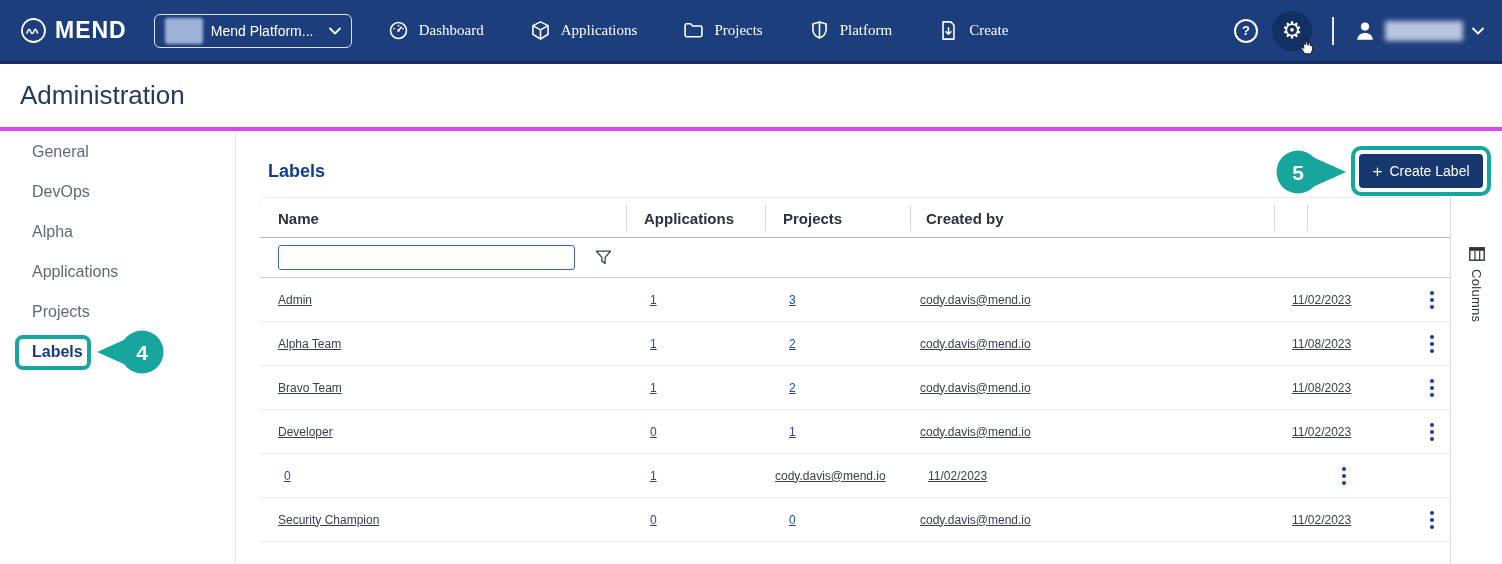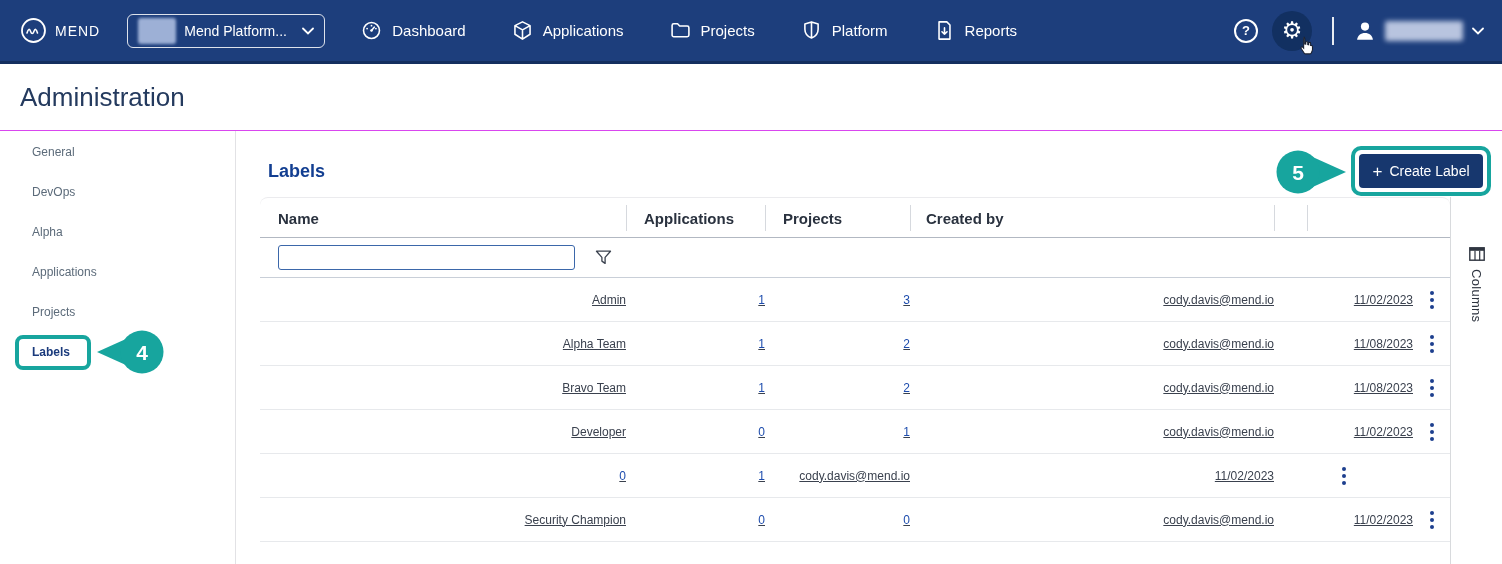--- a/index.html
+++ b/index.html
@@ -4,69 +4,69 @@
 <style>
   * { margin:0; padding:0; box-sizing:border-box; }
   html,body { width:1502px; height:564px; overflow:hidden; background:#fff;
     font-family:"Liberation Sans","DejaVu Sans",sans-serif; }
 
   
   .navbar { position:absolute; left:0; top:0; width:1502px; height:64px;
     background:#1d3e7c; border-bottom:3px solid #142f5f;
     display:flex; align-items:center; padding:0 18px 0 20px; color:#fff; }
   .brand { display:flex; align-items:center; gap:8px; }
-  .brand-name { font-size:14px; font-weight:400; letter-spacing:1px; }
+  .brand-name { font-size:23px; font-weight:700; letter-spacing:1px; }
   .org-dd { margin-left:27px; width:198px; height:34px; border:1px solid rgba(255,255,255,.85);
     border-radius:6px; display:flex; align-items:center; padding:0 10px; gap:8px; cursor:pointer; }
   .org-blob { width:38px; height:26px; background:#9db0d6; border-radius:3px; filter:blur(1.5px); }
   .org-label { font-size:14px; white-space:nowrap; }
-  .nav-items { display:flex; align-items:flex-end; gap:46px; margin-left:36px; }
+  .nav-items { display:flex; align-items:flex-end; gap:46px; margin-left:36px;font-family:Liberation Serif, serif; }
   .nav-item { display:flex; align-items:center; gap:10px; font-size:15px; cursor:pointer; }
   .nav-right { margin-left:auto; display:flex; align-items:center; gap:14px; }
   .help-btn { width:24px; height:24px; border:2px solid #fff; border-radius:50%;
     display:flex; align-items:center; justify-content:center; font-size:13px; font-weight:700; cursor:pointer; }
   .gear-wrap { position:relative; width:40px; height:40px; border-radius:50%;
     background:#123061; display:flex; align-items:center; justify-content:center; cursor:pointer; }
   .gear-glyph { font-size:23px; color:#fff; line-height:1; }
   .cursor-svg { position:absolute; right:-2px; bottom:-4px; }
   .nav-divider { width:2px; height:28px; background:rgba(255,255,255,.9); margin:0 6px; }
   .user-menu { display:flex; align-items:center; gap:9px; cursor:pointer; }
   .user-blob { width:78px; height:20px; background:#b8c4df; border-radius:2px; filter:blur(2.5px); }
 
   
   .page-header { position:absolute; left:0; top:64px; width:1502px; height:67px;
-    background:#fff; border-bottom:1px solid #d946ef; display:flex; align-items:center; }
+    background:#fff; border-bottom:4px solid #d946ef; display:flex; align-items:center; }
   .page-title { margin-left:20px; font-size:26px; color:#243a5e; }
 
   
   .sidebar { position:absolute; left:0; top:131px; width:236px; height:433px;
     background:#fff; border-right:1px solid #e2e2e5; padding-top:1px; }
   .side-item { height:40px; display:flex; align-items:center; padding-left:32px;
-    font-size:12px; color:#5c6b7a; cursor:pointer; }
+    font-size:16px; color:#5c6b7a; cursor:pointer; }
   .side-item.active { color:#1a3a7c; font-weight:700; }
 
   
   .section-title { position:absolute; left:268px; top:161px; font-size:18px;
     font-weight:700; color:#123e91; }
 
   .create-ring { position:absolute; left:1351px; top:146px; width:140px; height:50px;
     border:4px solid #17a59e; border-radius:10px; padding:4px; background:#fff; }
   .create-btn { width:100%; height:100%; background:#17376e; border:none; border-radius:4px;
     color:#fff; font-size:14px; font-family:inherit; display:flex; align-items:center;
     justify-content:center; gap:7px; cursor:pointer; }
   .plus { font-size:17px; font-weight:400; line-height:1; }
 
   .callout { position:absolute; pointer-events:none; }
   .ring4 { position:absolute; left:15px; top:335px; width:76px; height:35px;
     border:4px solid #17a59e; border-radius:8px; pointer-events:none; }
 
   
   .table-card { position:absolute; left:260px; top:197px; width:1190px; height:367px;
     background:#fff; border-top:1px solid #ebebee; border-top-left-radius:8px; border-top-right-radius:8px; }
-  .grid-row { display:grid; grid-template-columns:366px 139px 145px 364px 139px 37px; align-items:center;text-align:right; }
+  .grid-row { display:grid; grid-template-columns:366px 139px 145px 364px 139px 37px; align-items:center; }
   .thead { height:40px; border-bottom:1px solid #b2b8c2; }
   .th { position:relative; font-size:15px; font-weight:700; color:#2a323f;
     padding-left:18px; height:40px; display:flex; align-items:center; }
   .th.cby { padding-left:16px; }
   .th:not(:first-child)::before { content:''; position:absolute; left:0; top:7px;
     height:26px; width:1px; background:#d6d9de; }
   .th-actions::after { content:''; position:absolute; left:33px; top:7px;
     height:26px; width:1px; background:#d6d9de; }
   .filter-row { height:40px; border-bottom:1px solid #c9cfd8; display:flex; align-items:center; }
   .filter-input { margin-left:18px; width:297px; height:25px; border:1px solid #3b67aa;
@@ -138,21 +138,21 @@
       <svg width="21" height="21" viewBox="0 0 20 20">
         <path d="M10 1.8l6.3 2.1v5c0 3.8-2.5 6.9-6.3 8.3-3.8-1.4-6.3-4.5-6.3-8.3v-5z M10 1.8v15.4" fill="none" stroke="#fff" stroke-width="1.5" stroke-linejoin="round"></path>
       </svg>
       <span>Platform</span>
     </div>
     <div class="nav-item">
       <svg width="21" height="21" viewBox="0 0 20 20">
         <path d="M4.8 1.8h7.4l3 3V18.2H4.8z" fill="none" stroke="#fff" stroke-width="1.5" stroke-linejoin="round"></path>
         <path d="M10 7.5v6 M7.6 11.2L10 13.6l2.4-2.4" fill="none" stroke="#fff" stroke-width="1.5" stroke-linecap="round" stroke-linejoin="round"></path>
       </svg>
-      <span>Reports</span>
+      <span>Create</span>
     </div>
   </div>
 
   <div class="nav-right">
     <div class="help-btn">
       <span>?</span>
     </div>
     <div class="gear-wrap">
       <span class="gear-glyph">⚙</span>
       <svg class="cursor-svg" width="17" height="19" viewBox="0 0 16 18">

